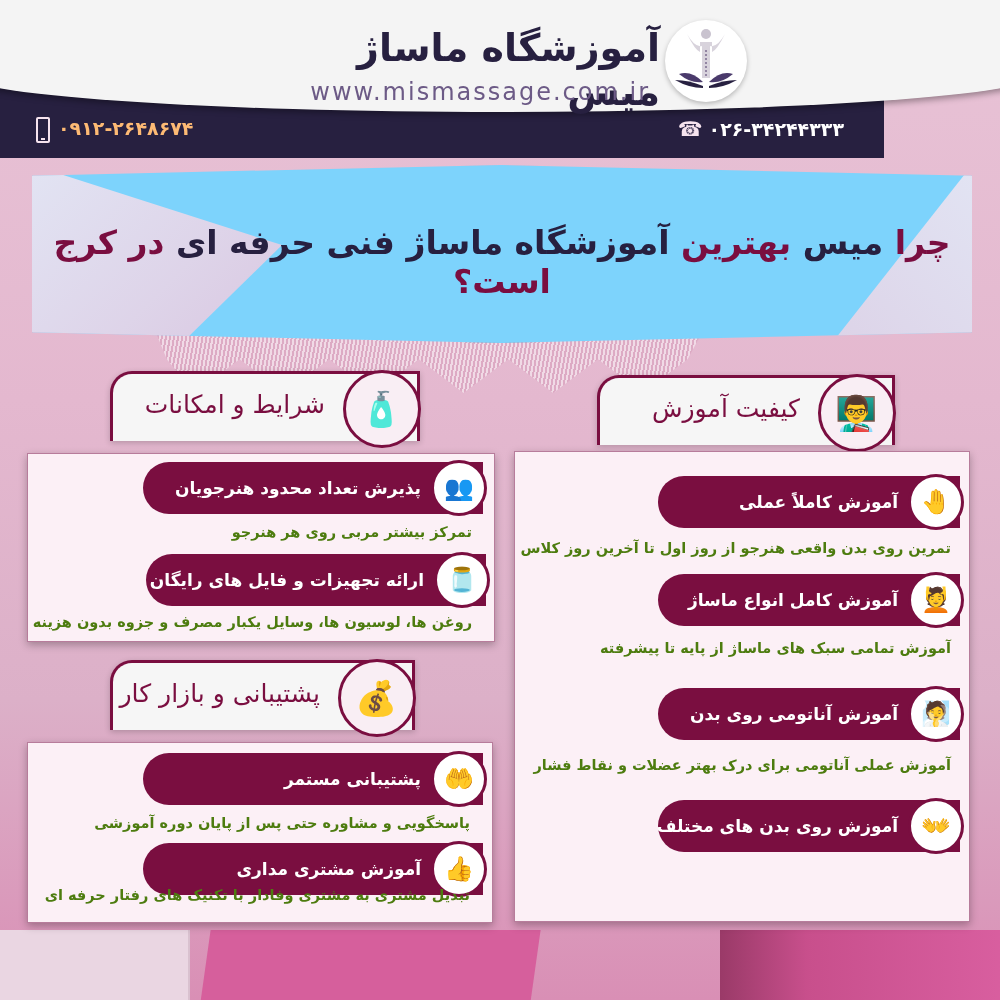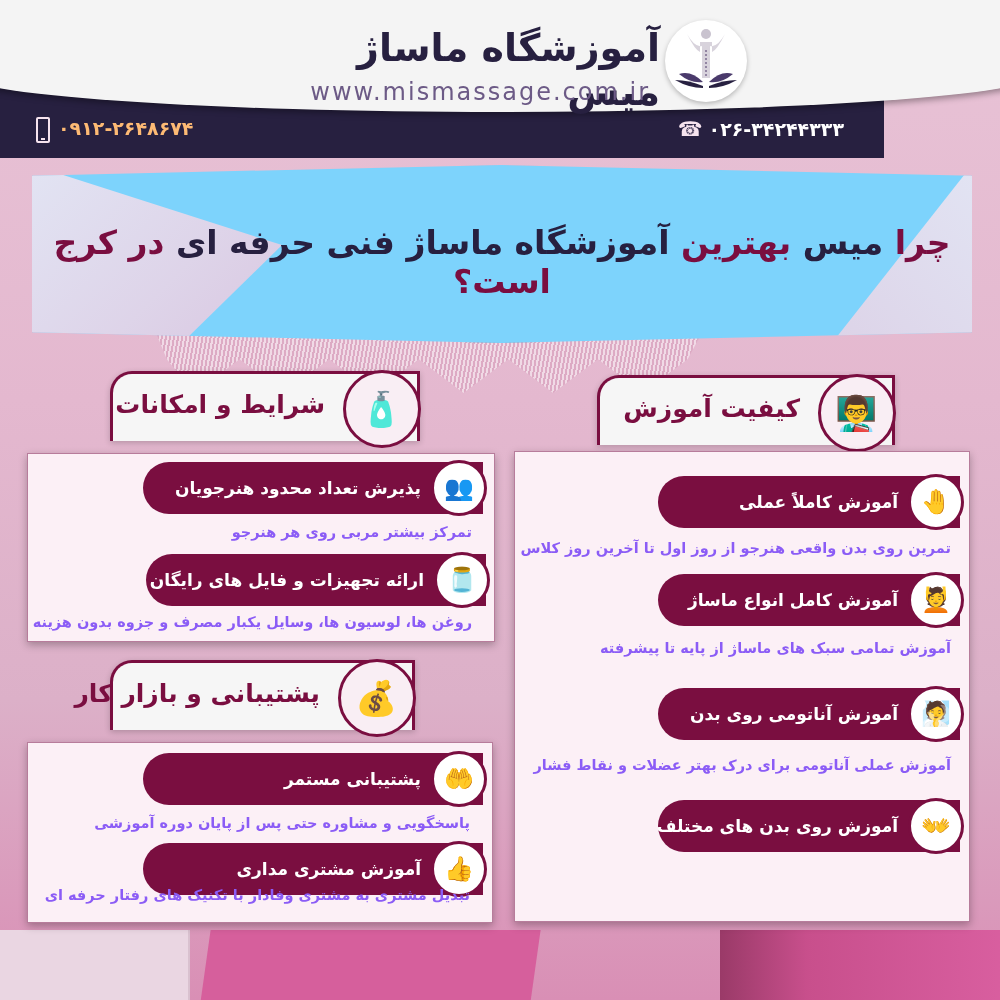--- a/index.html
+++ b/index.html
@@ -97,21 +97,21 @@
 
   
   .section-head {
     position: absolute; height: 70px; background: #f6f6f6;
     border: 3px solid #7a0e40; border-bottom: none;
     border-radius: 22px 0 0 0;
     box-shadow: 0 2px 6px rgba(0,0,0,.2);
   }
   .section-head .sh-label {
     position: absolute; top: 16px; direction: rtl;
-    font-size: 25px; font-weight: bold; color: #7a0e40; white-space: nowrap;
+    font-size: 25px; font-weight: normal; color: #7a0e40; white-space: nowrap;
   }
   .sh-icon {
     position: absolute; top: -4px; right: -4px; width: 78px; height: 78px;
     border-radius: 50%; border: 3px solid #7a0e40; background: #f9eef4;
     display: flex; align-items: center; justify-content: center; font-size: 34px;
   }
 
   
   .panel {
     position: absolute; background: #fcf0f6;
@@ -127,21 +127,21 @@
   .pill-label {
     color: #fff; font-size: 17px; font-weight: bold; direction: rtl; white-space: nowrap;
   }
   .pill-icon {
     position: absolute; right: -4px; top: -2px; width: 56px; height: 56px; border-radius: 50%;
     background: #fff; border: 3px solid #7a0e40;
     display: flex; align-items: center; justify-content: center; font-size: 24px;
   }
   .desc {
     position: absolute; direction: rtl; text-align: right;
-    font-size: 14.5px; font-weight: bold; color: #8b5cf6; white-space: nowrap;
+    font-size: 14.5px; font-weight: bold; color: #4d7c0f; white-space: nowrap;
   }
   .desc.wrap { white-space: normal; line-height: 22px; }
 </style>
 </head>
 <body>
 
 <div class="bg-room">
   <div class="bg-fringe"></div>
   <div class="bg-cabinet"></div>
   <div class="bg-bed-left"></div>

